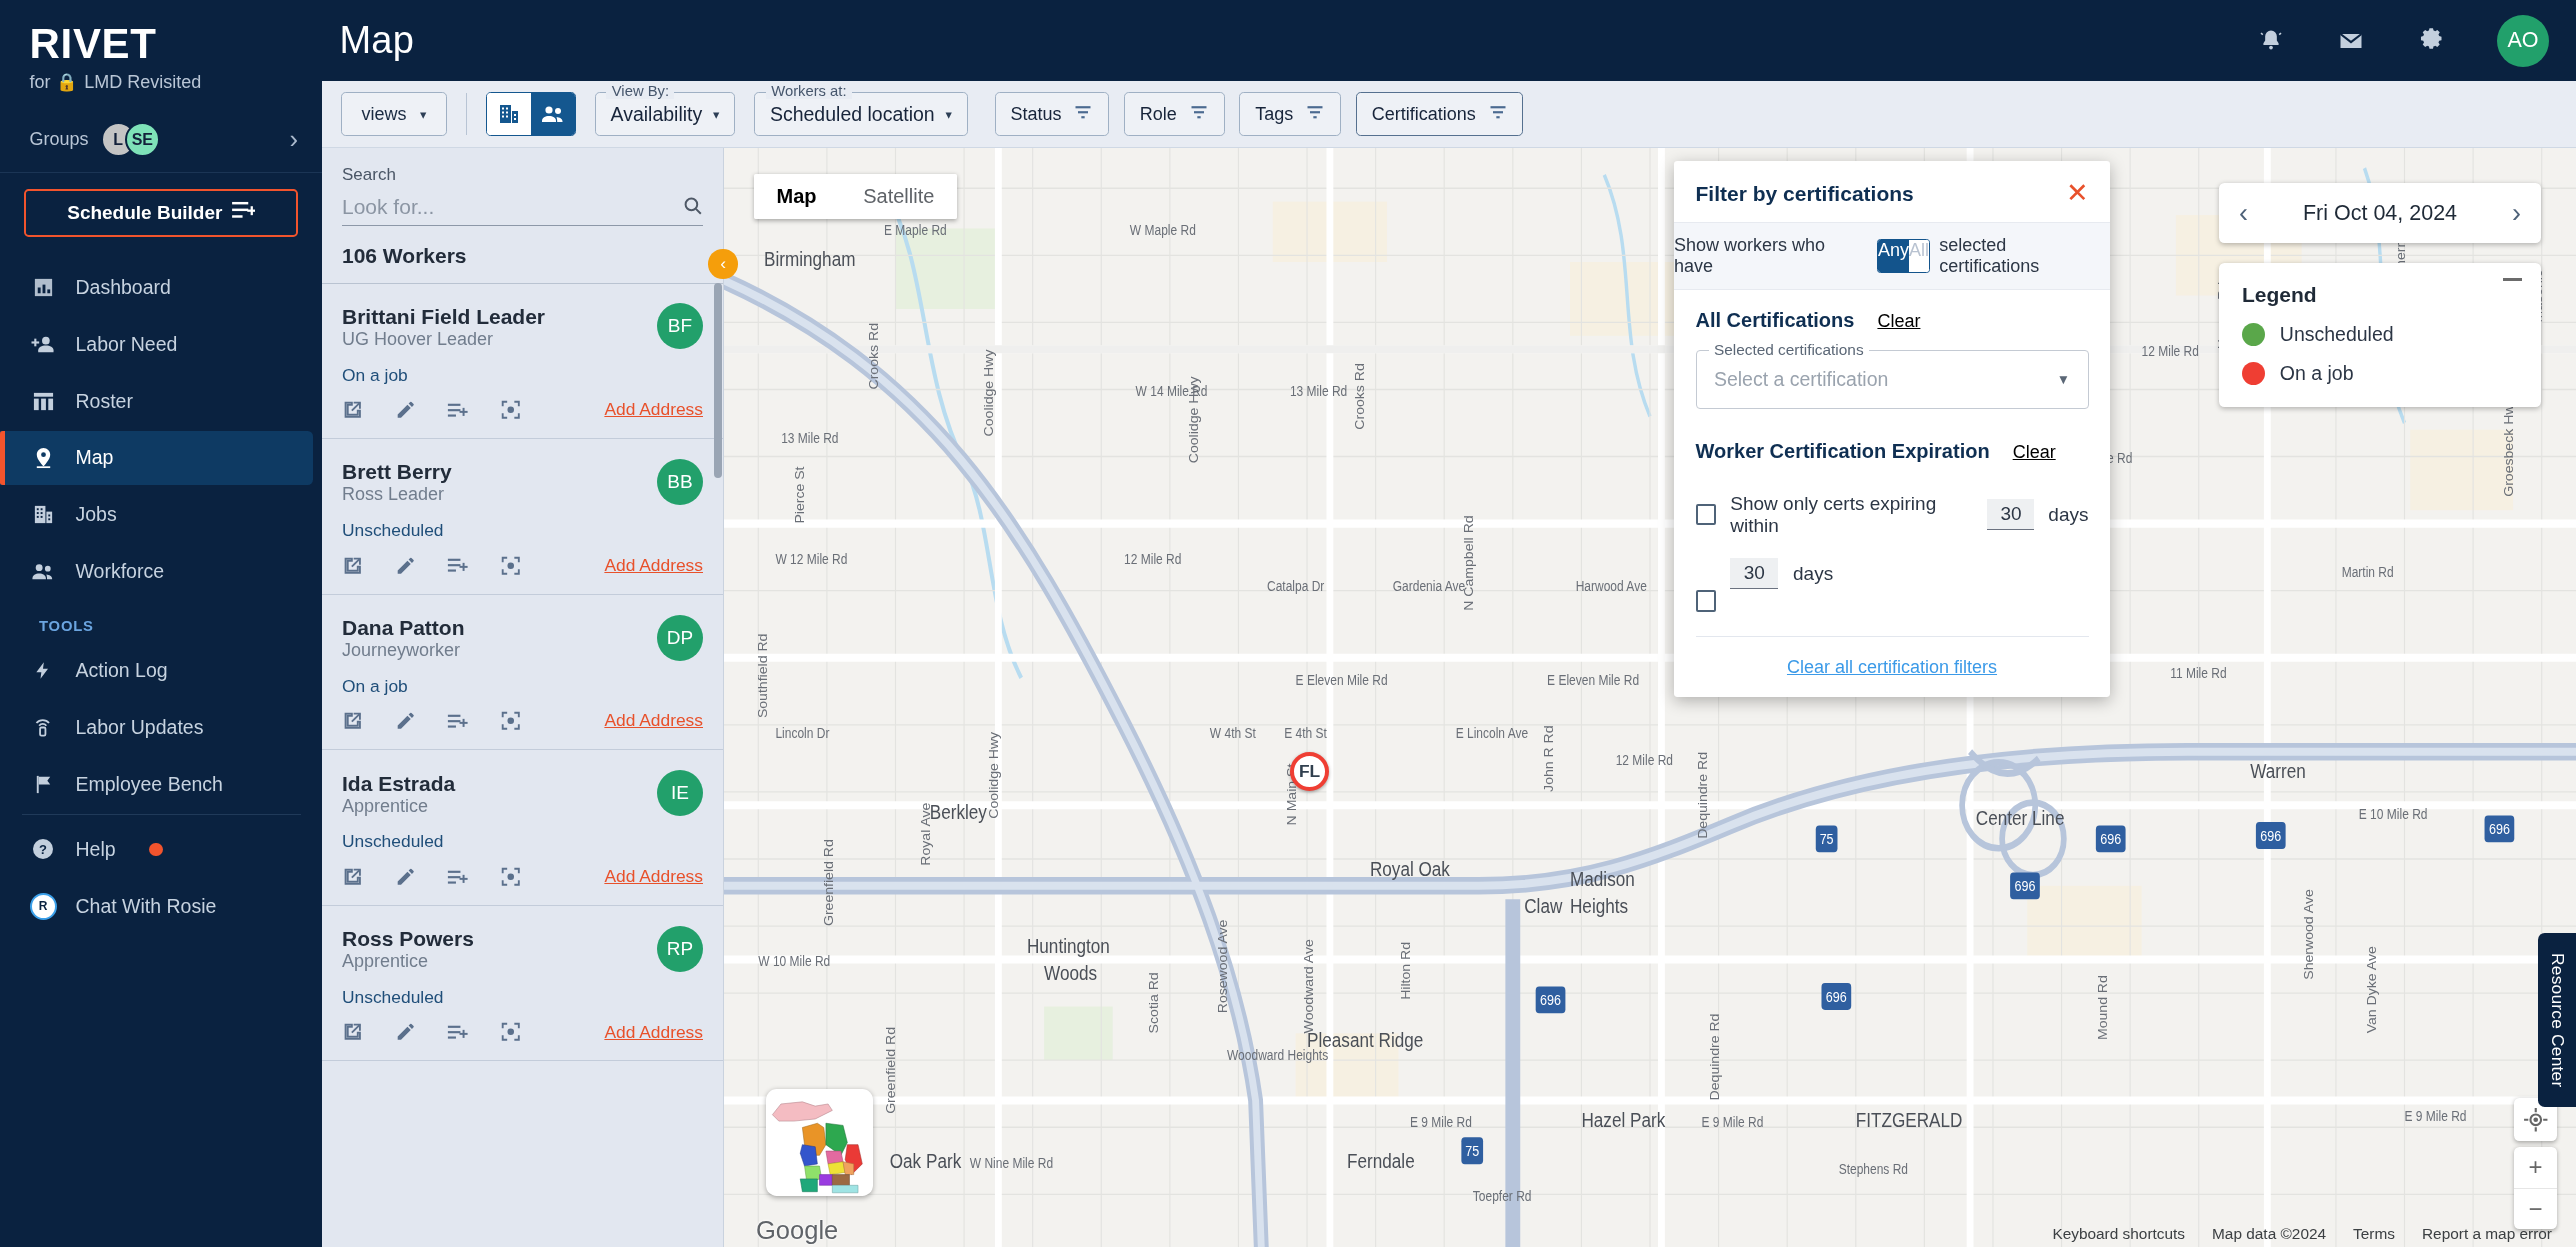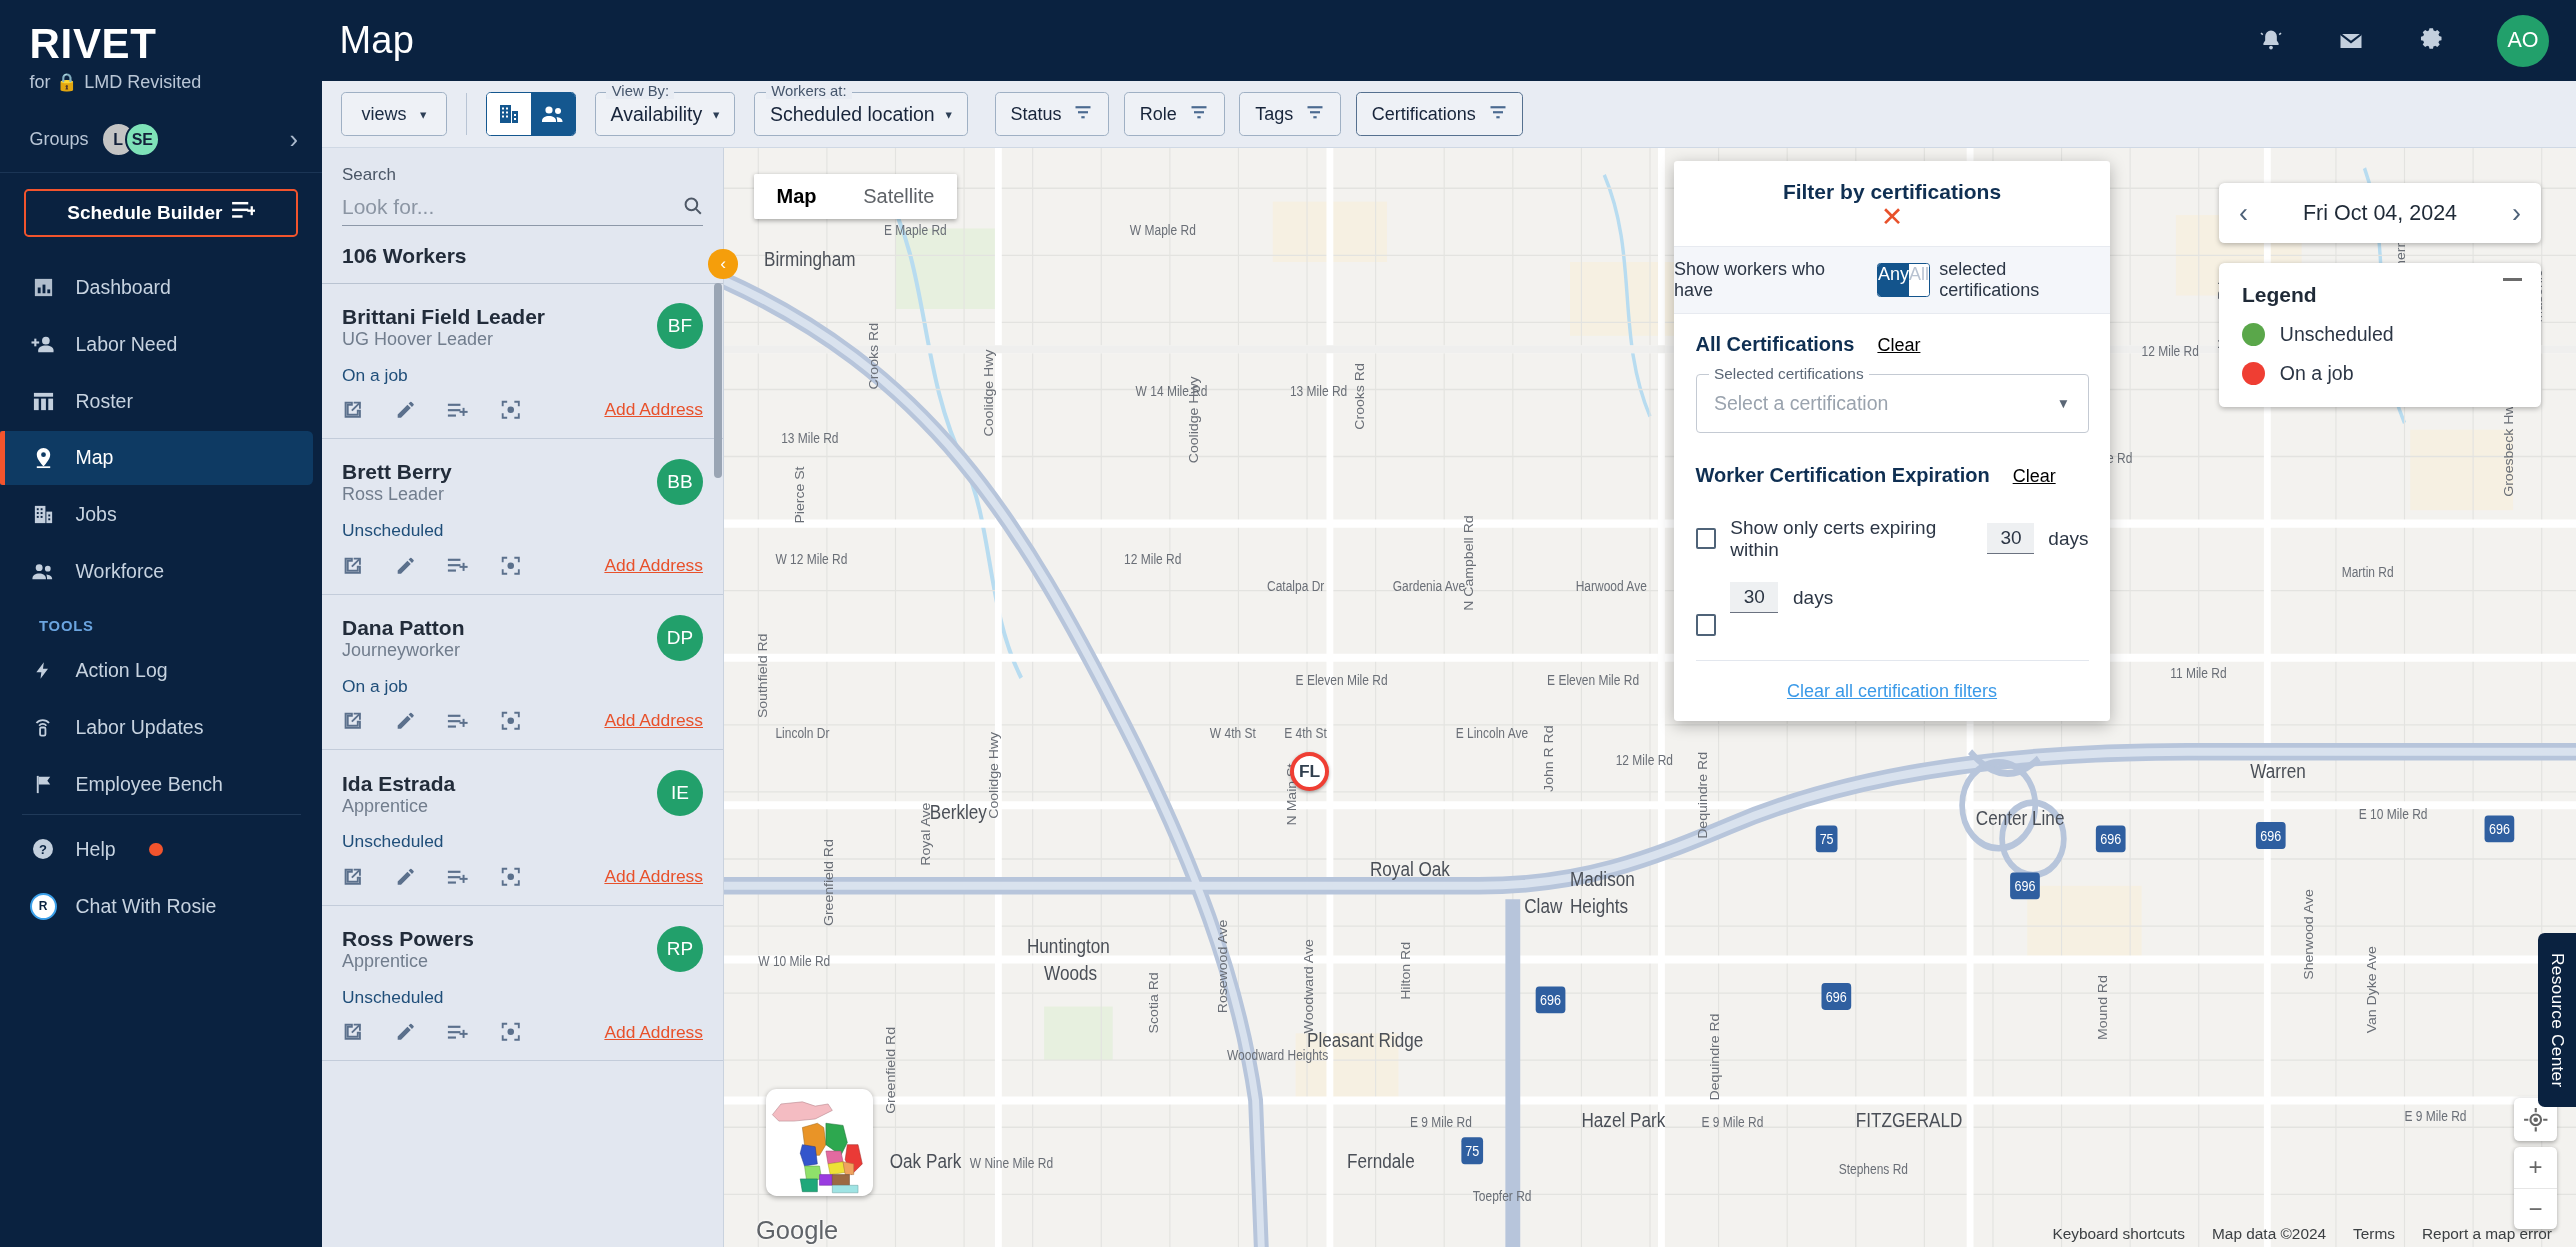--- a/index.html
+++ b/index.html
@@ -274,21 +274,20 @@
 
   
   .cert-popup {
     position: absolute; left: 1352px; top: 161px; width: 436px;
     background: #fff; border-radius: 3.4px; box-shadow: 0 4px 16px rgba(0,0,0,.28);
     z-index: 35; border-top: 2px solid #fff;
   }
   .cp-head {
     display: flex; align-items: center; justify-content: space-between;
     padding: 17.4px 21.5px 14.8px 21.5px;
-    flex-direction: column;
   }
   .cp-title { font-size: 21px; font-weight: 700; color: #0f2f52; }
   .cp-close { color: #e8512b; font-size: 27px; line-height: 1; cursor: pointer; font-weight: 400; }
   .cp-anyall {
     background: #f4f6fa; border-top: 0.7px solid #e7eaf0; border-bottom: 0.7px solid #e7eaf0;
     padding: 12px 0; display: flex; align-items: center; justify-content: center; gap: 0;
     font-size: 18px; color: #2c3645;
   }
   .toggle {
     display: inline-flex; border: 1.3px solid #13548c; border-radius: 3.4px;

